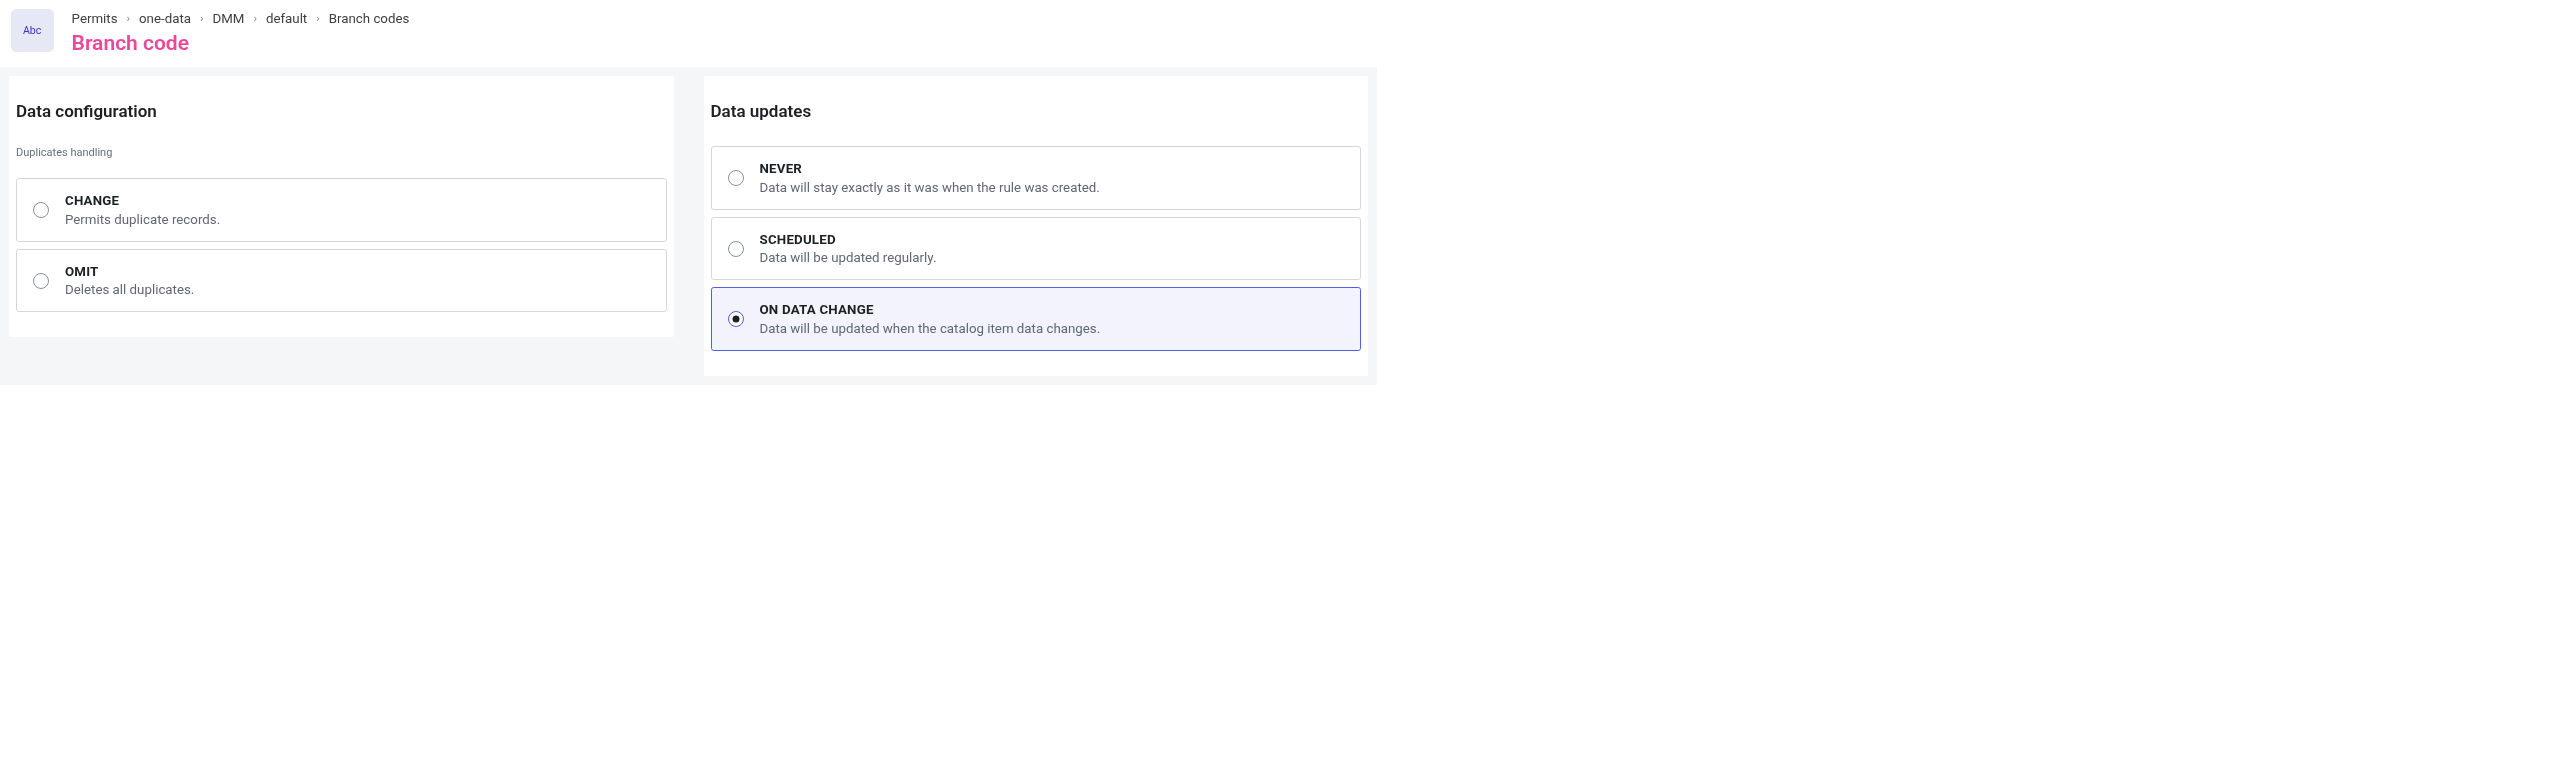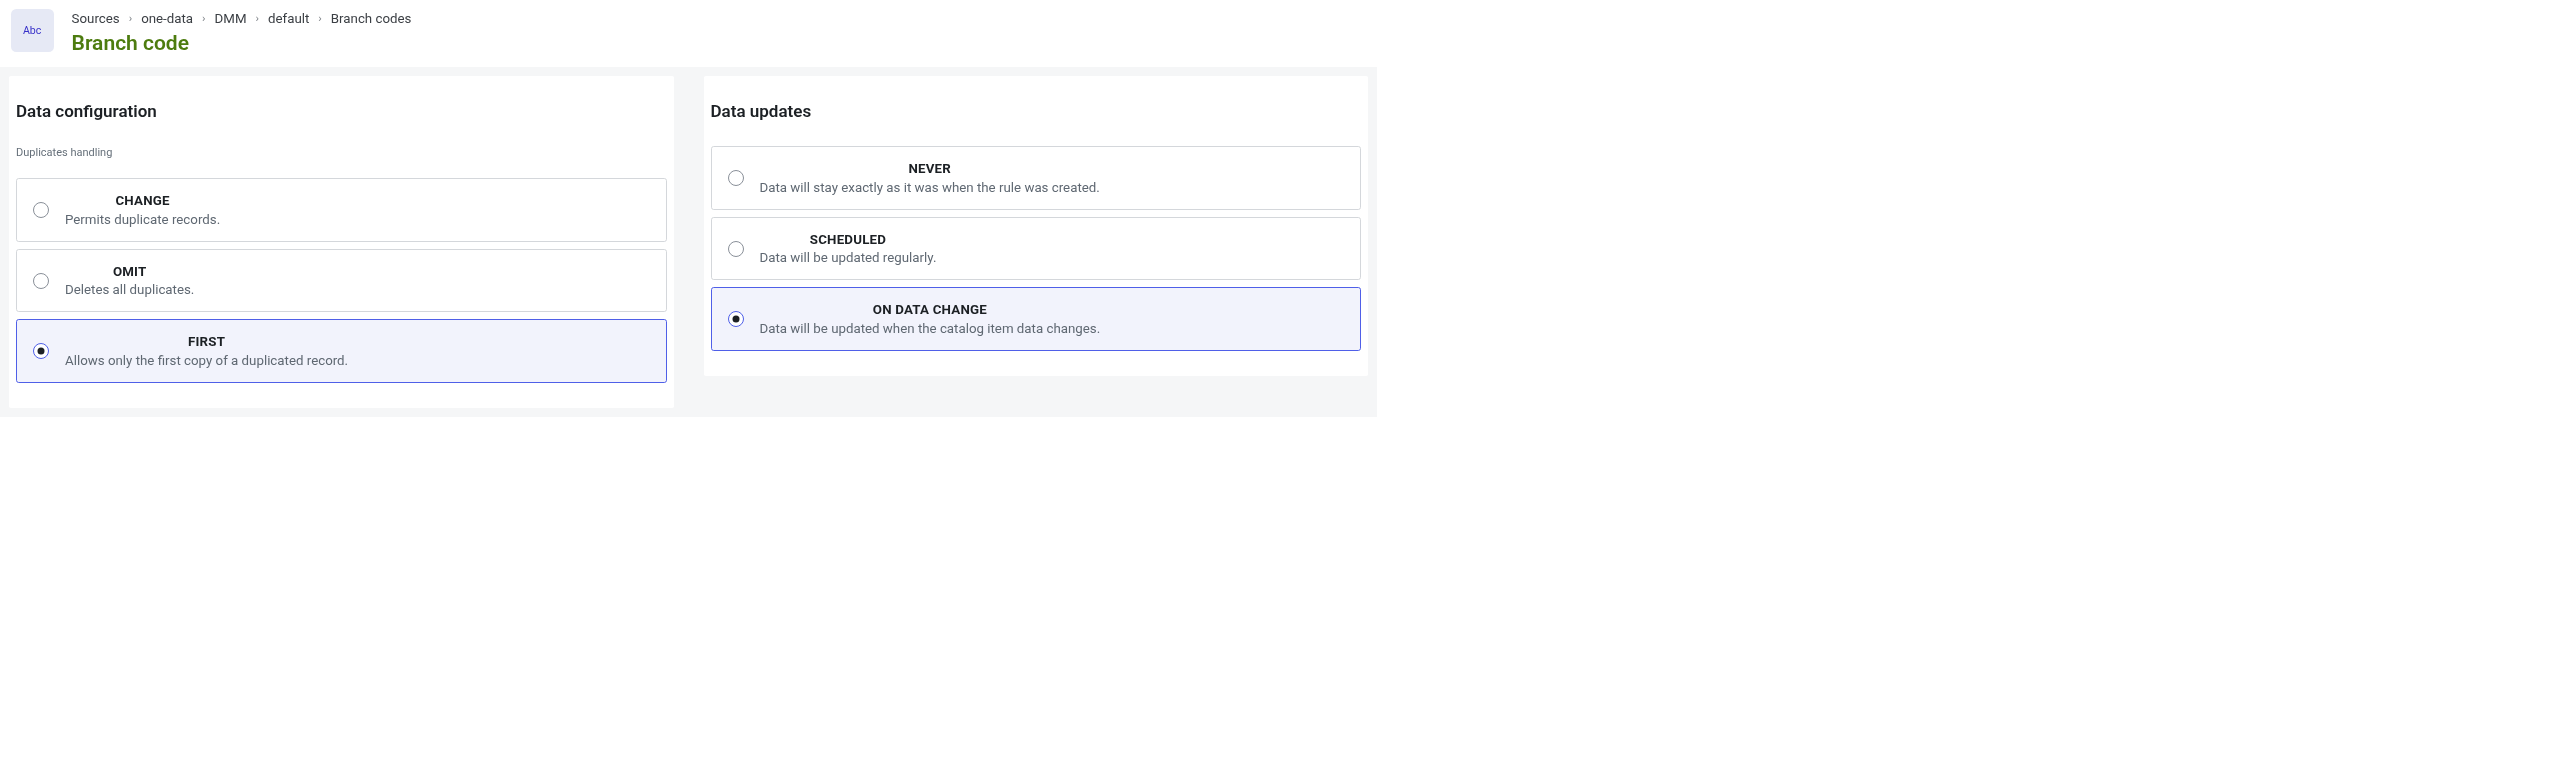--- a/index.html
+++ b/index.html
@@ -35,21 +35,21 @@
       align-items: center;
       gap: 9px;
       font-size: 13.3px;
       color: #3b3f44;
     }
     .crumb { cursor: pointer; }
     .chevron { color: #80858a; font-size: 11.5px; }
     .page-title {
       font-size: 21px;
       font-weight: 600;
-      color: #4d7c0f;
+      color: #ec4899;
     }
     .body-area {
       background: #f5f6f7;
       padding: 9px;
       display: flex;
       gap: 30px;
       align-items: flex-start;
     }
     .panel {
       background: #ffffff;
@@ -72,21 +72,20 @@
     .option-group { display: flex; flex-direction: column; gap: 7px; }
     .radio-card {
       border: 0.9px solid #d4d7db;
       border-radius: 2.7px;
       padding: 14px 16px;
       display: flex;
       align-items: center;
       gap: 16px;
       cursor: pointer;
       background: #ffffff;
-      text-align: center;
     }
     .radio-card.selected {
       border-color: #4f5fe8;
       background: #f2f3fc;
     }
     .radio {
       width: 16px;
       height: 16px;
       border: 1.8px solid #8a9099;
       border-radius: 50%;
@@ -118,21 +117,21 @@
       color: #5f6872;
     }
   </style>
 </head>
 <body>
 
 <div class="header">
   <div class="type-badge">Abc</div>
   <div class="header-text">
     <div class="breadcrumbs">
-      <span class="crumb">Sources</span>
+      <span class="crumb">Permits</span>
       <span class="chevron">›</span>
       <span class="crumb">one-data</span>
       <span class="chevron">›</span>
       <span class="crumb">DMM</span>
       <span class="chevron">›</span>
       <span class="crumb">default</span>
       <span class="chevron">›</span>
       <span class="crumb">Branch codes</span>
     </div>
     <div class="page-title">Branch code</div>
@@ -155,27 +154,20 @@
       </div>
 
       <div class="radio-card">
         <div class="radio"></div>
         <div class="option-text">
           <div class="option-title">OMIT</div>
           <div class="option-desc">Deletes all duplicates.</div>
         </div>
       </div>
 
-      <div class="radio-card selected">
-        <div class="radio"></div>
-        <div class="option-text">
-          <div class="option-title">FIRST</div>
-          <div class="option-desc">Allows only the first copy of a duplicated record.</div>
-        </div>
-      </div>
 
     </div>
   </div>
 
   <div class="panel panel-right">
     <div class="panel-title">Data updates</div>
     <div class="option-group">
 
       <div class="radio-card">
         <div class="radio"></div>

